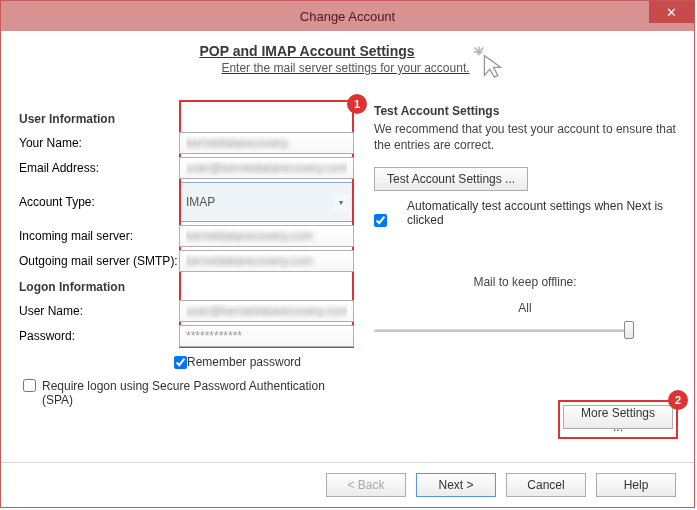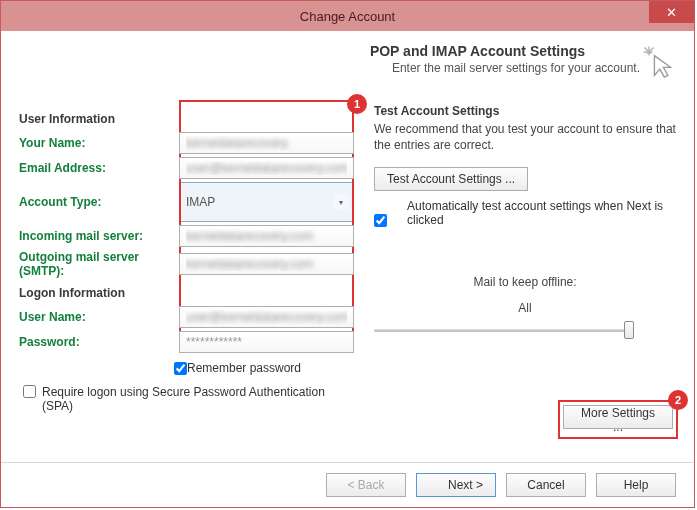--- a/index.html
+++ b/index.html
@@ -36,35 +36,36 @@
     background: #c84a4a;
     color: #fff;
     display: flex; align-items: center; justify-content: center;
     font-size: 13px;
   }
   .content {
     padding: 12px 18px 8px 18px;
   }
   .header {
     display: flex;
-    justify-content: flex-end;
+    justify-content: center;
     align-items: flex-start;
     padding-bottom: 8px;
     margin-bottom: 14px;
+    text-decoration: underline;
   }
   .header-text { padding-left: 10px; }
   .header-title { font-size: 14px; color: #3a3a3a; margin-bottom: 2px; }
   .header-sub { font-size: 12px; color: #555; padding-left: 22px; }
   .cursor-icon svg { width: 36px; height: 36px; }
   .row { display: flex; gap: 20px; }
   .col { flex: 1; position: relative; }
   .col.left { flex: 0 0 335px; }
   .section-head { font-weight: bold; color: #3a3a3a; font-size: 12px; margin: 8px 0 6px 0; }
   .field-row { display: flex; align-items: center; margin: 3px 0; }
-  .field-label { flex: 0 0 160px; color: #15803d; font-weight: bold; }
+  .field-label { flex: 0 0 160px; color: #000000; }
   .field-input {
     flex: 1;
     height: 22px;
     border: 1px solid #b0b0b0;
     padding: 0 6px;
     font-size: 12px;
     color: #999;
     background: linear-gradient(to bottom, #fff, #f7f7f7);
     filter: blur(0.3px);
   }
@@ -155,21 +156,21 @@
   .footer {
     position: absolute;
     bottom: 0; left: 0; right: 0;
     border-top: 1px solid #d8d8d8;
     padding: 10px 18px;
     display: flex; justify-content: flex-end; gap: 10px;
     background: #fff;
   }
   .footer .btn { width: 80px; }
   .btn.disabled { color: #aaa; }
-  .btn.primary { border-color: #5897d6; text-align: right; }
+  .btn.primary { border-color: #5897d6; }
   input[type=checkbox] { width:13px; height:13px; }
 </style>
 </head>
 <body>
 
 <div class="window">
   <div class="titlebar">
     <span>Change Account</span>
     <div class="closebtn">
       <span>✕</span>

